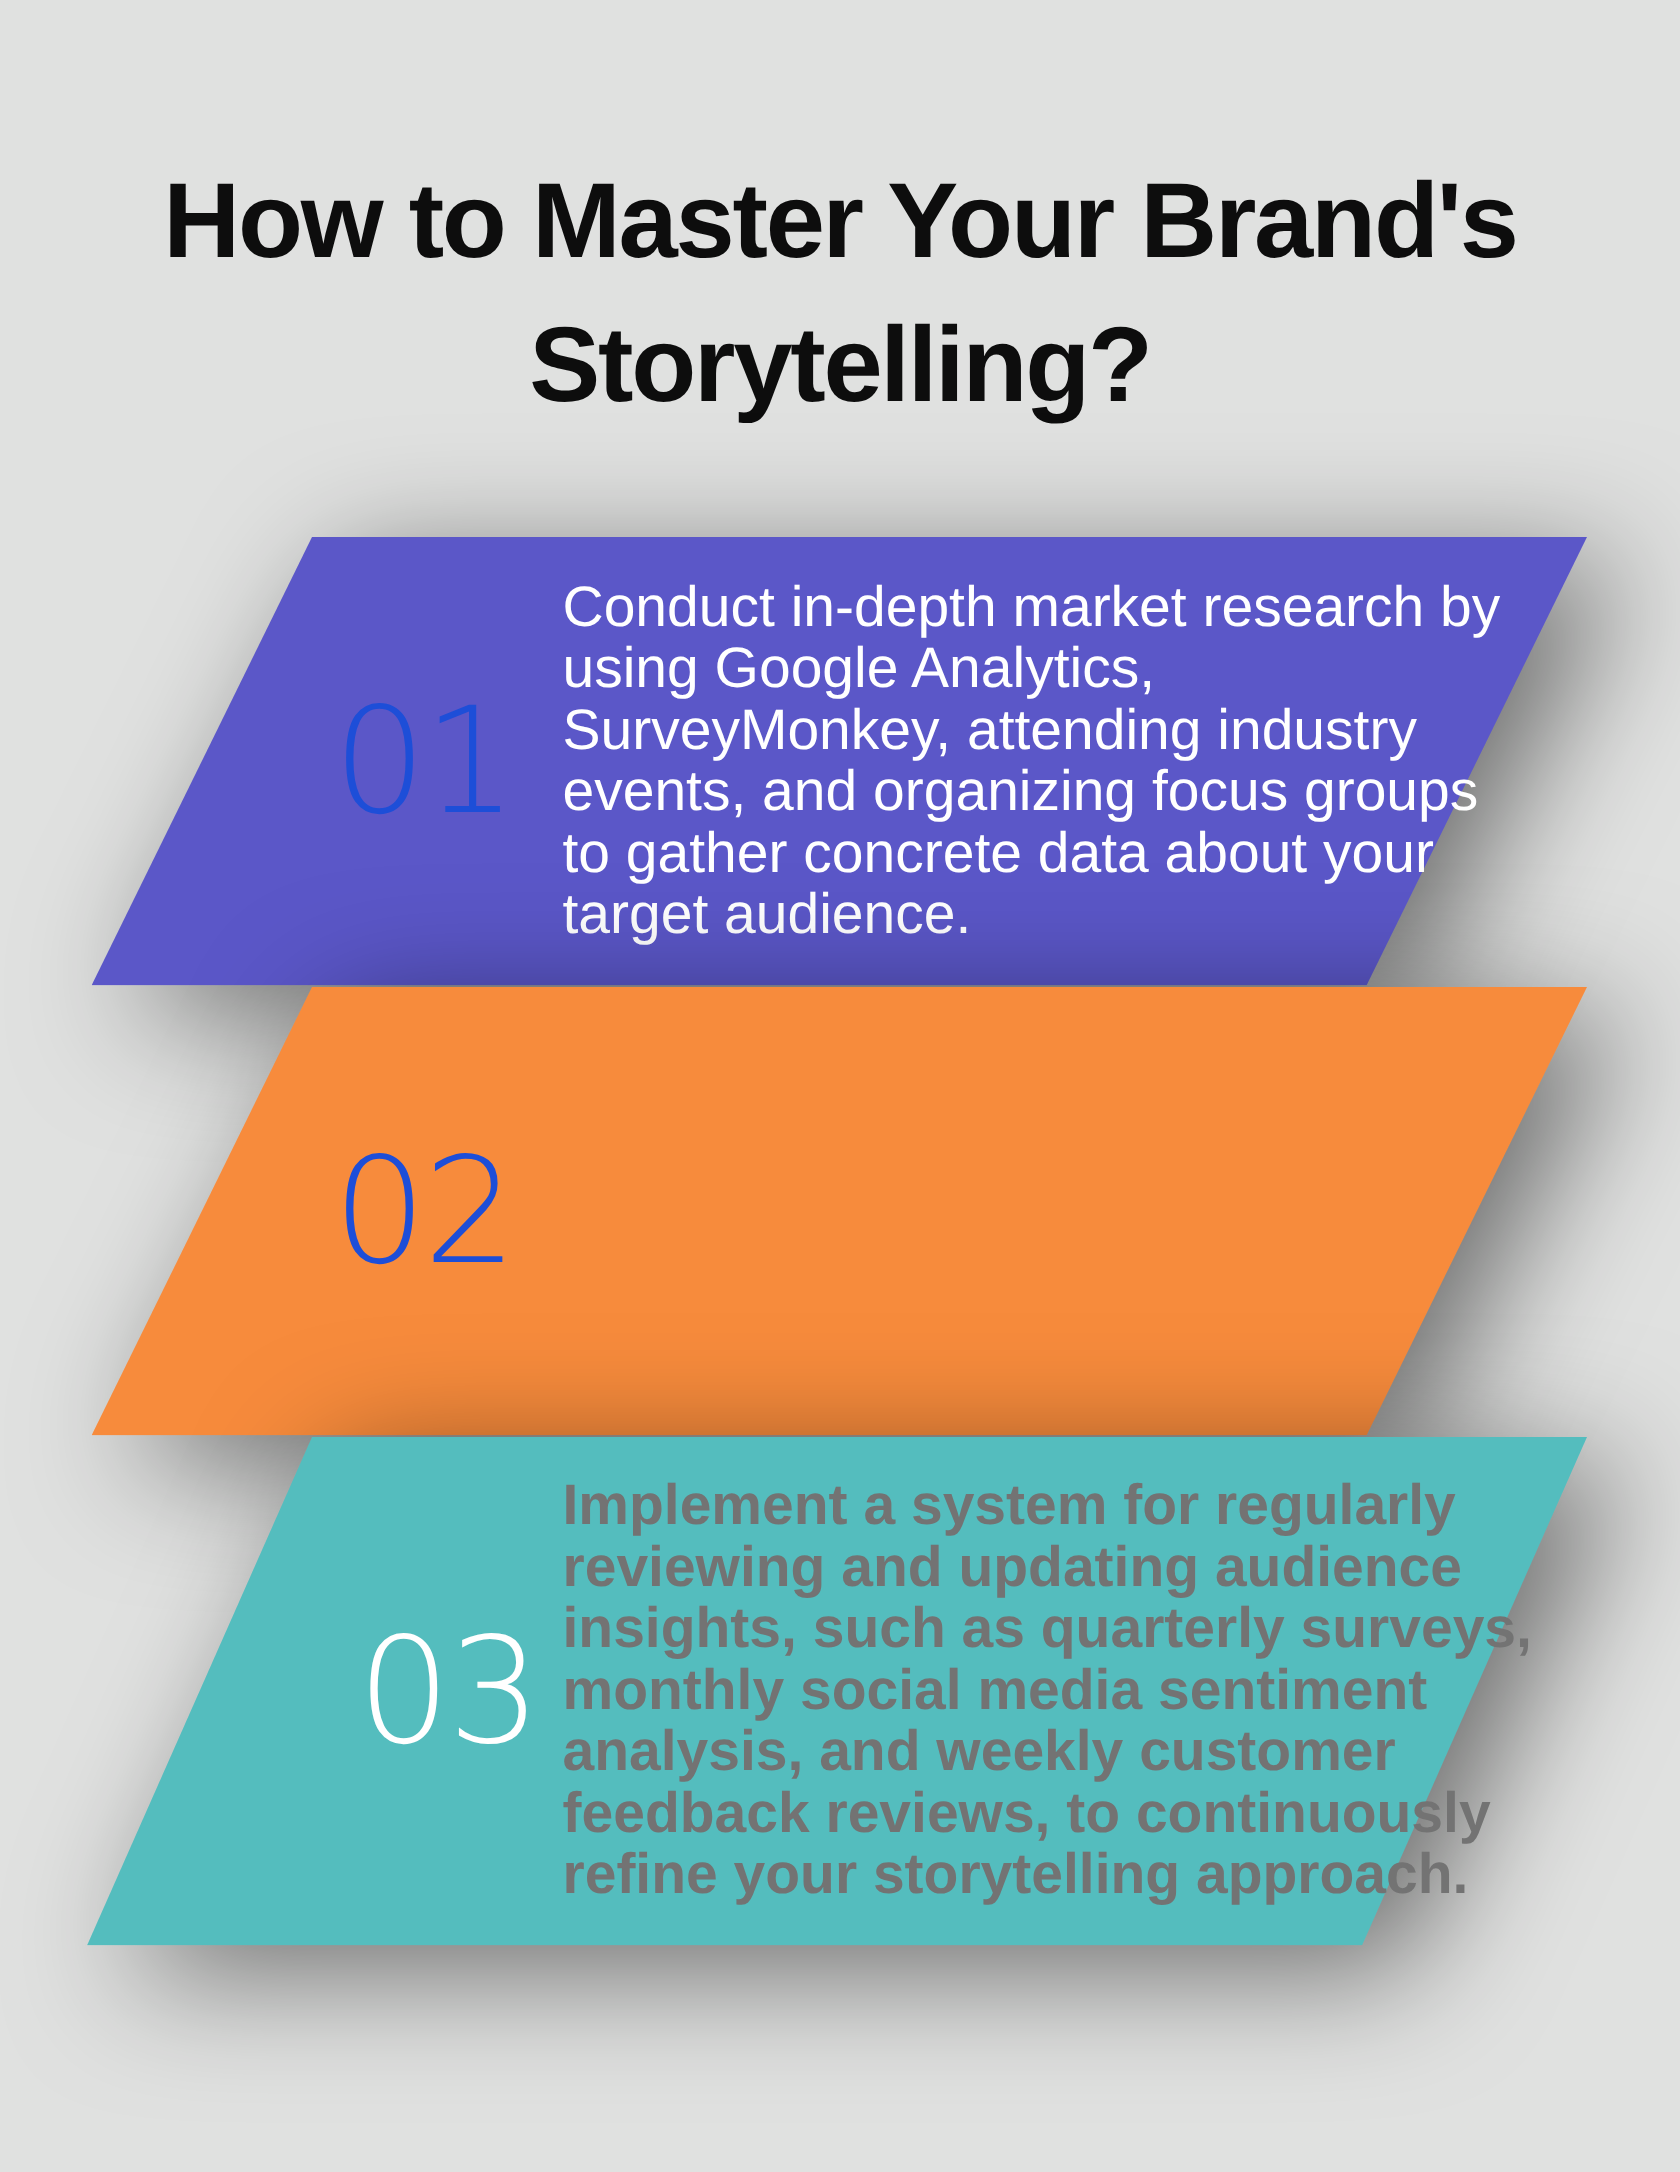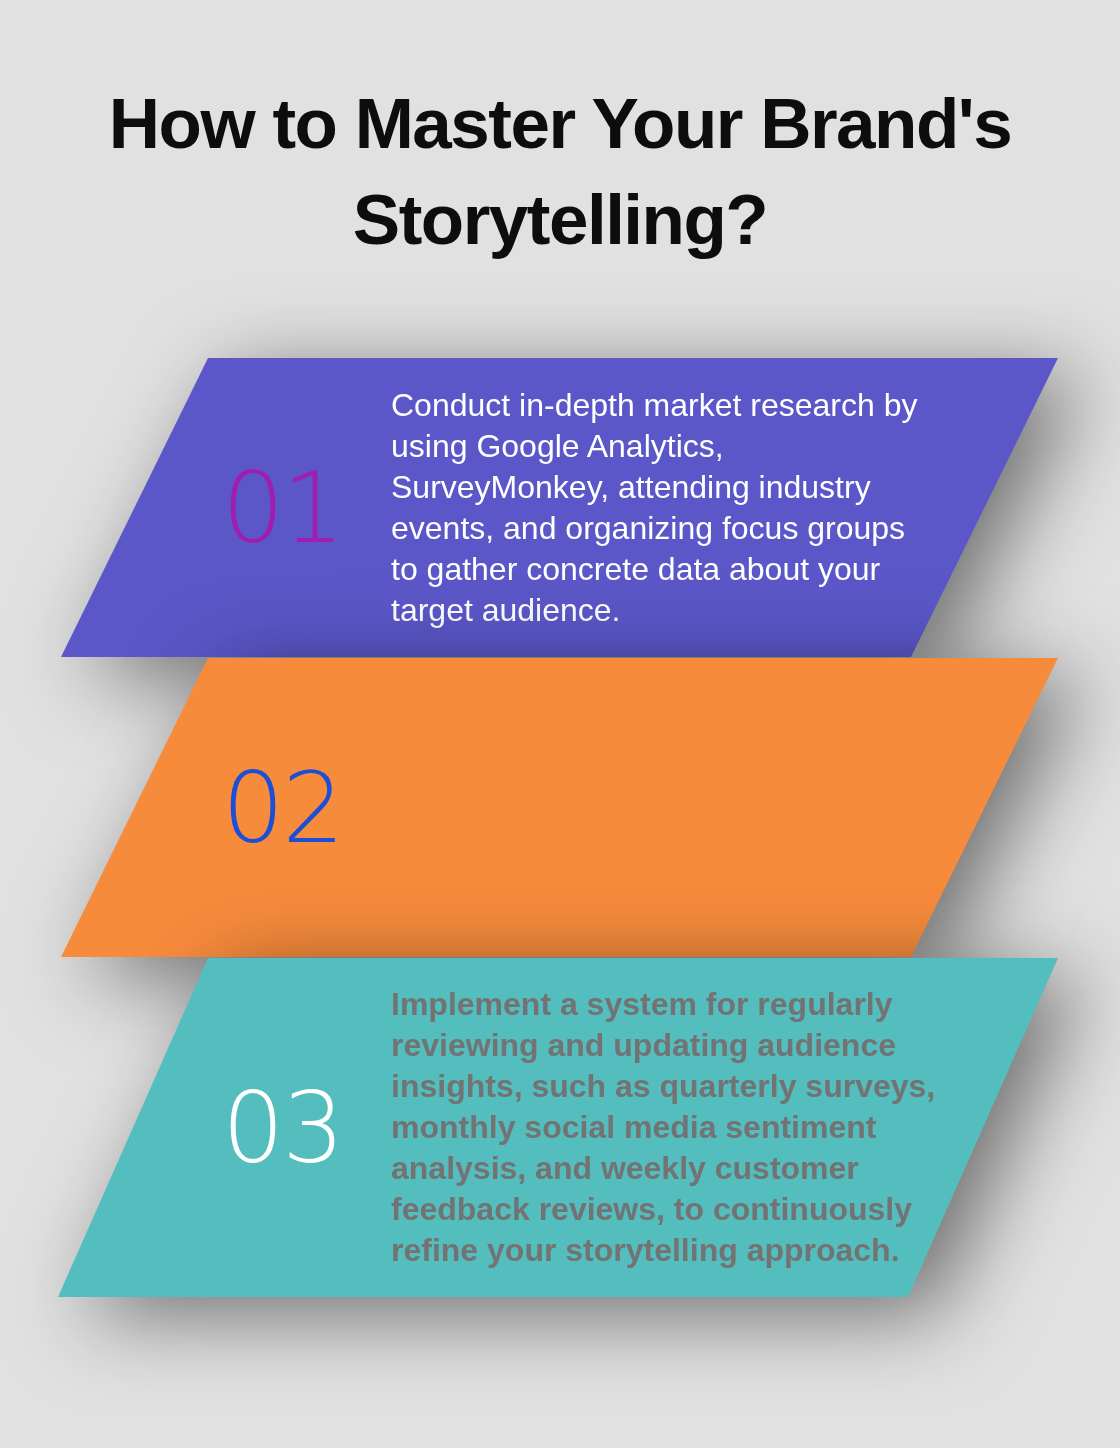--- a/index.html
+++ b/index.html
@@ -14,21 +14,21 @@
   }
   .page {
     position: relative;
     width: 1120px;
     height: 1448px;
     background: #e0e1e0;
     overflow: hidden;
   }
   .title {
     position: absolute;
-    top: 76px;
+    top: 100px;
     left: 0;
     width: 100%;
     margin: 0;
     text-align: center;
     font-size: 71px;
     line-height: 96px;
     font-weight: 700;
     letter-spacing: -1.5px;
     color: #0d0d0d;
     white-space: pre-line;
@@ -69,41 +69,41 @@
     flex: 0 0 153px;
     width: 153px;
     font-family: "DejaVu Sans", sans-serif;
     font-weight: 200;
     font-size: 98px;
     line-height: 1;
     letter-spacing: -2px;
     color: #ffffff;
   }
   .desc {
-    margin: 16px;
-    font-size: 32px;
+    margin: 0;
+    font-size: 38px;
     line-height: 41px;
     color: #ffffff;
     white-space: pre-line;
   }
 </style>
 </head>
 <body>
 
 <div class="page" style="background-color: rgb(224, 225, 224);">
 
   <h1 class="title" style="color: rgb(13, 13, 13);">How to Master Your Brand's
 Storytelling?</h1>
 
   <section class="band band-1">
     <div class="shape-wrap">
       <div class="shape" style="background-color: rgb(91, 87, 200);"></div>
     </div>
     <div class="content">
-      <div class="num" style="color: #a21caf;">01</div>
+      <div class="num" style="color: #1d4ed8;">01</div>
       <p class="desc" style="color: rgb(255, 255, 255);">Conduct in-depth market research by
 using Google Analytics,
 SurveyMonkey, attending industry
 events, and organizing focus groups
 to gather concrete data about your
 target audience.</p>
     </div>
   </section>
 
   <section class="band band-2">
@@ -113,21 +113,21 @@
     <div class="content">
       <div class="num" style="color: #1d4ed8;">02</div>
     </div>
   </section>
 
   <section class="band band-3">
     <div class="shape-wrap">
       <div class="shape" style="background-color: rgb(84, 189, 190);"></div>
     </div>
     <div class="content">
-      <div class="num" style="color: rgb(255, 255, 255);">03</div>
+      <div class="num" style="color: rgb(255, 255, 255); text-align: center;">03</div>
       <p class="desc" style="color: #737373; font-weight: bold;">Implement a system for regularly
 reviewing and updating audience
 insights, such as quarterly surveys,
 monthly social media sentiment
 analysis, and weekly customer
 feedback reviews, to continuously
 refine your storytelling approach.</p>
     </div>
   </section>
 

